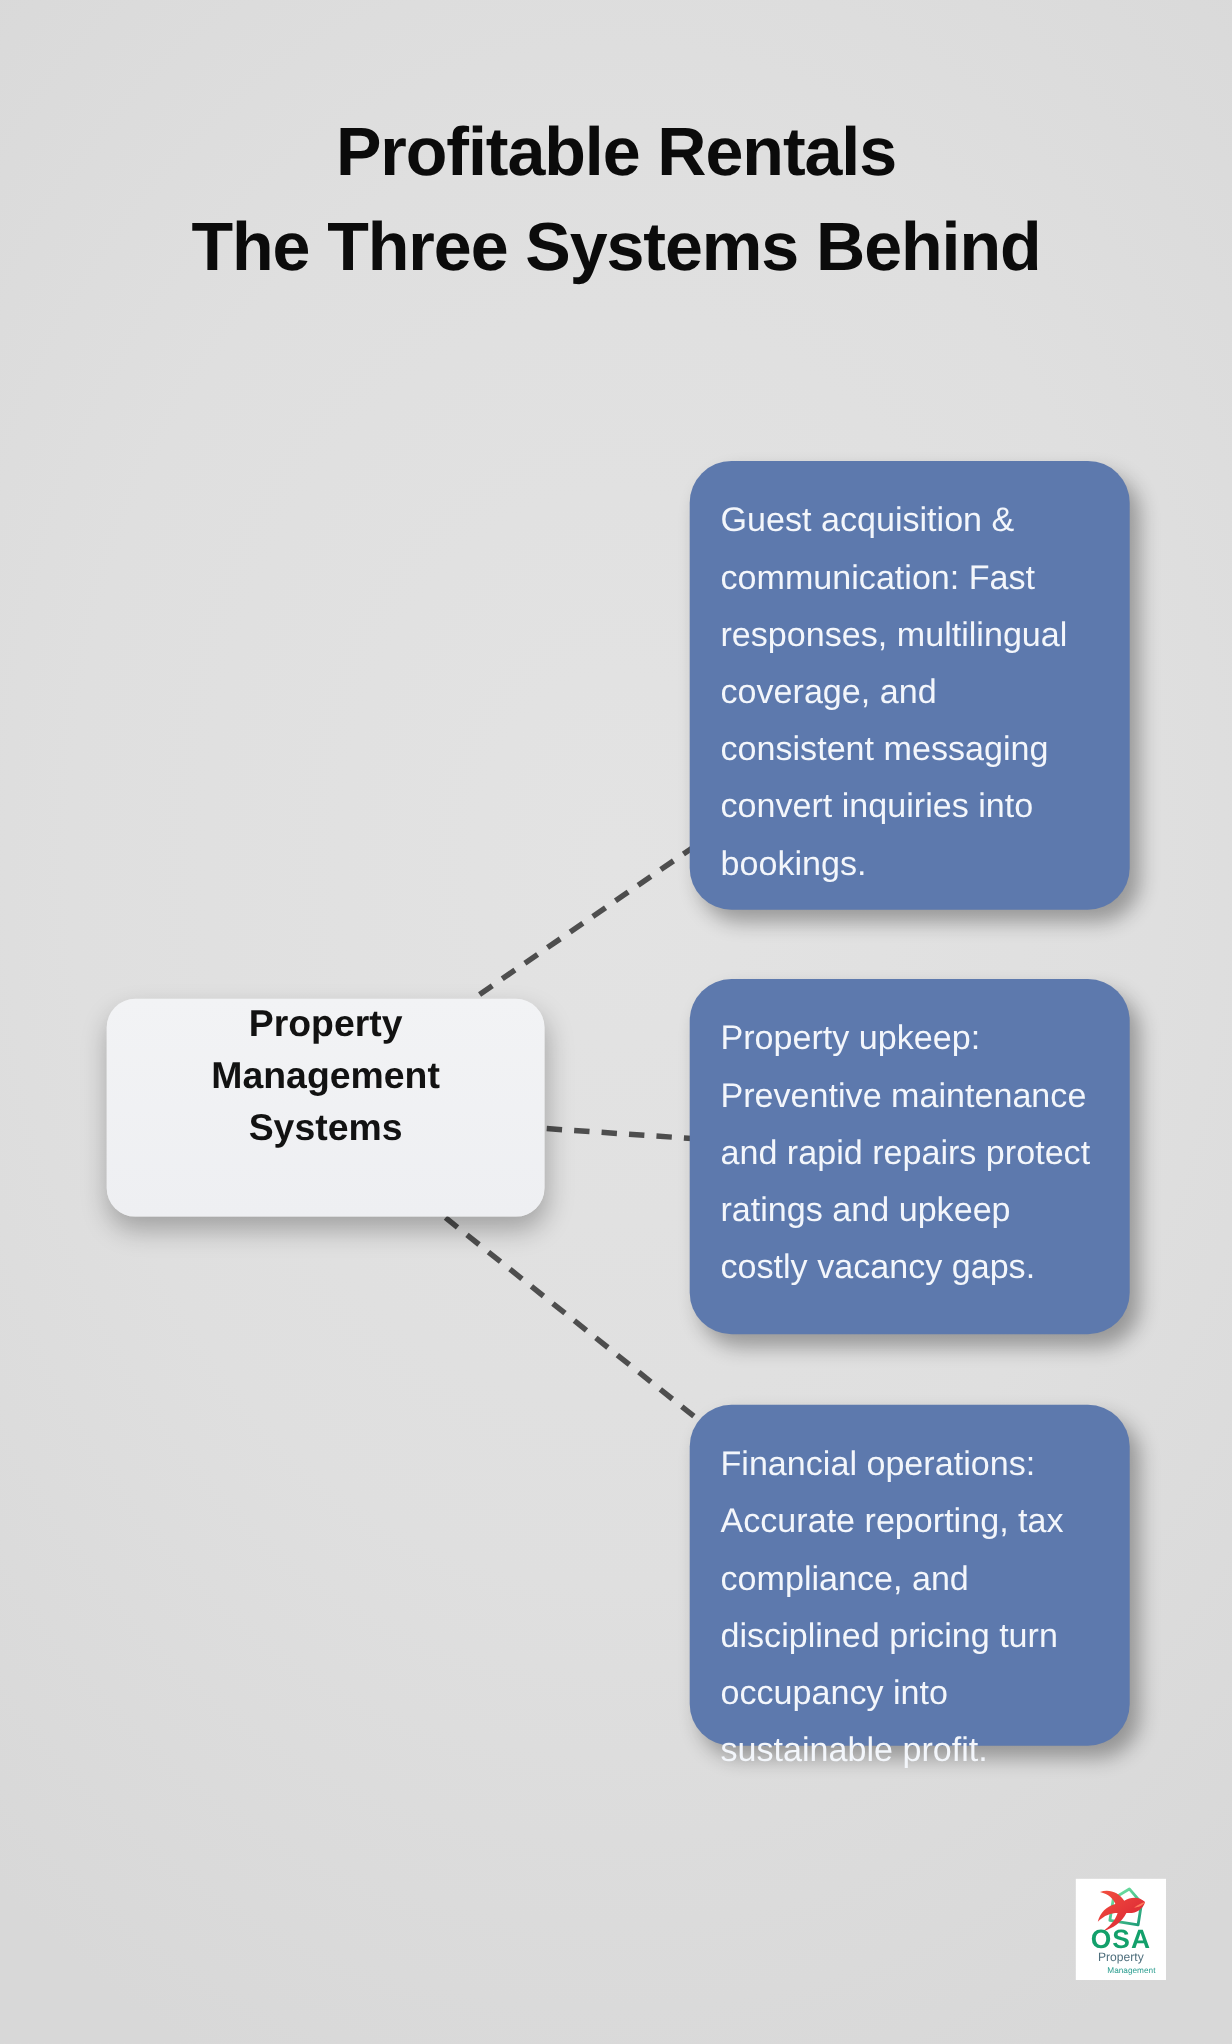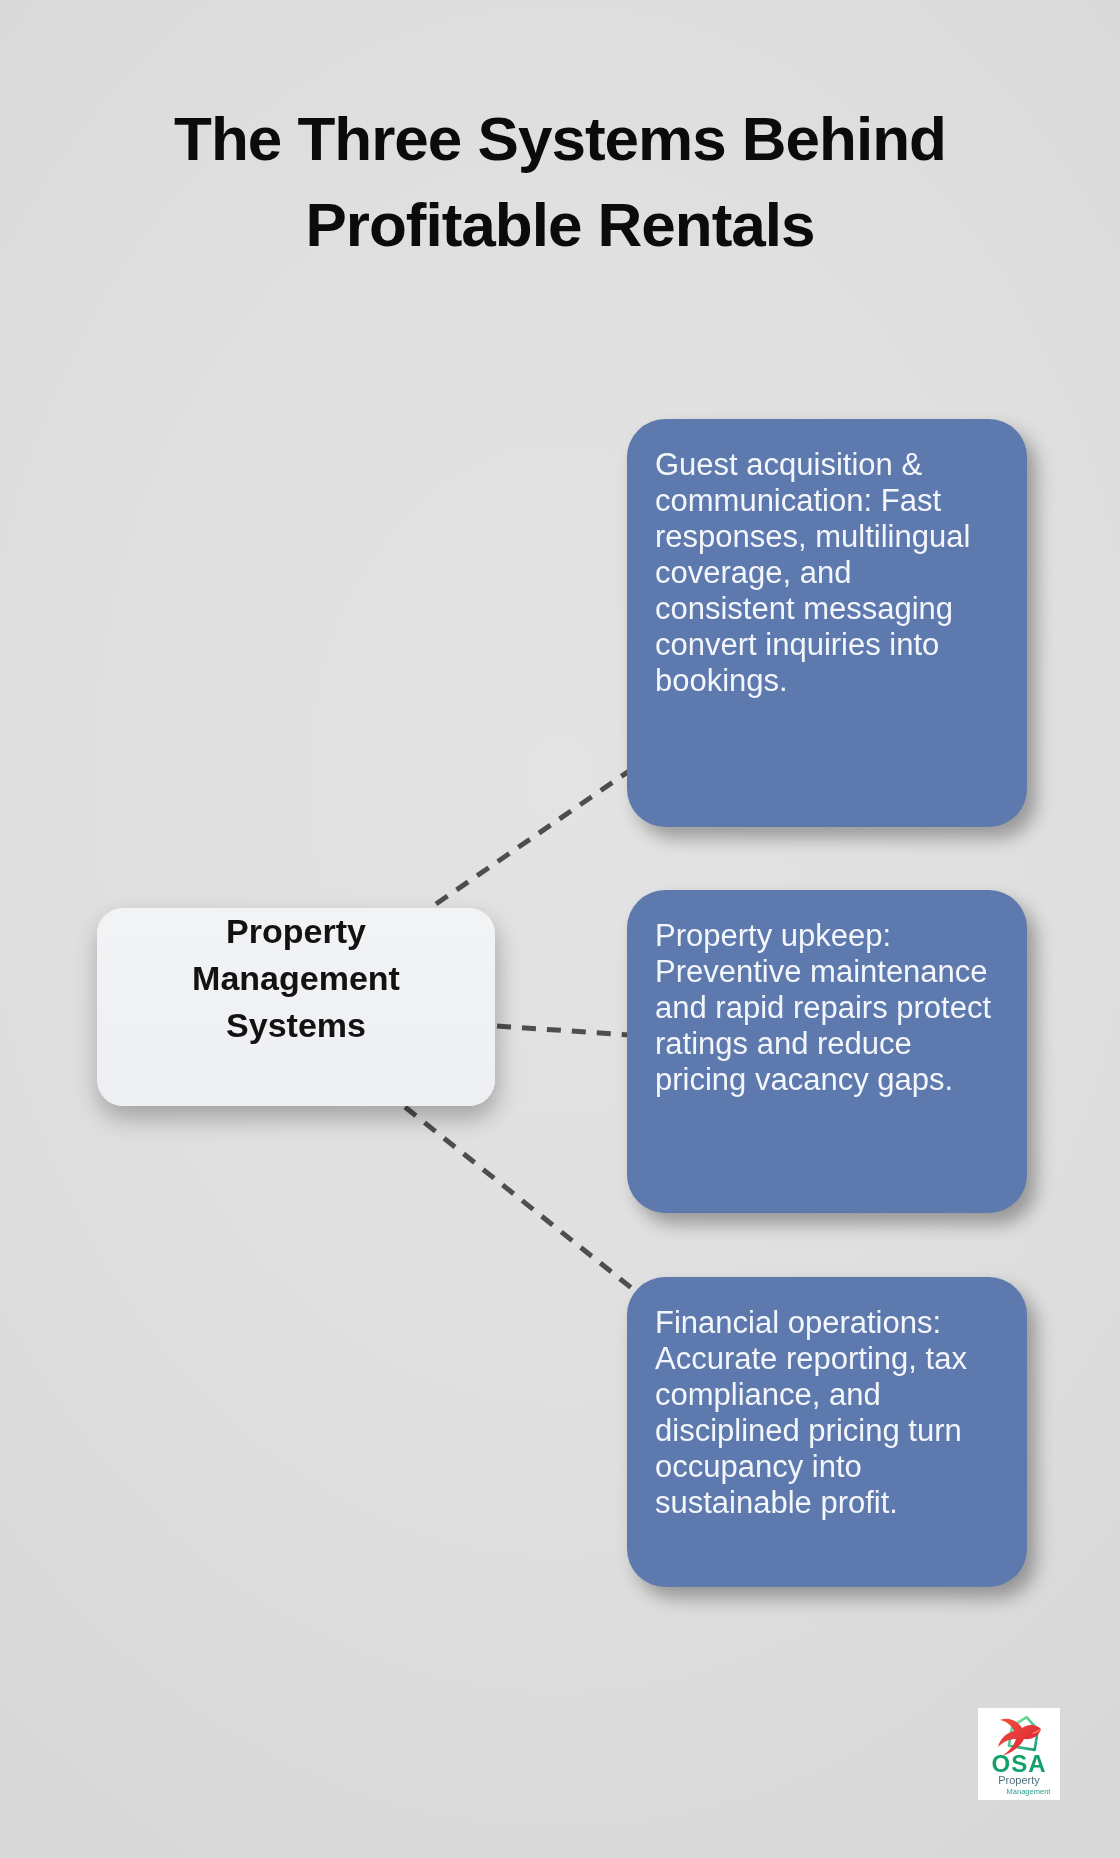--- a/index.html
+++ b/index.html
@@ -63,21 +63,21 @@
     position: absolute;
     left: 627px;
     width: 400px;
     background: #5d79ad;
     border-radius: 38px;
     box-shadow: 9px 11px 18px rgba(0,0,0,0.32);
     box-sizing: border-box;
     padding: 28px 28px;
     color: #f3f6fb;
     font-size: 31px;
-    line-height: 36px;
+    line-height: 52px;
     font-family: "Liberation Sans", sans-serif;
   }
   .branch-card.b1 { top: 419px; height: 408px; }
   .branch-card.b2 { top: 890px; height: 323px; }
   .branch-card.b3 { top: 1277px; height: 310px; }
   .logo {
     position: absolute;
     left: 978px;
     top: 1708px;
     width: 82px;
@@ -114,40 +114,40 @@
     color: #2a9d8f;
     padding-left: 19px;
   }
 </style>
 </head>
 <body>
 
 <div class="page">
 
   <div class="title">
+    <div>Profitable Rentals</div>
     <div>The Three Systems Behind</div>
-    <div>Profitable Rentals</div>
   </div>
 
   <svg class="connector-layer" width="1120" height="1858" viewBox="0 0 1120 1858" xmlns="http://www.w3.org/2000/svg">
     <line x1="436" y1="904" x2="632" y2="769" stroke="#4e4e4e" stroke-width="5" stroke-dasharray="14 11"></line>
     <line x1="497" y1="1026" x2="629" y2="1035" stroke="#4e4e4e" stroke-width="5" stroke-dasharray="14 11"></line>
     <line x1="405" y1="1107" x2="634" y2="1290" stroke="#4e4e4e" stroke-width="5" stroke-dasharray="14 11"></line>
   </svg>
 
   <div class="center-node">
     <div class="label">Property Management Systems</div>
   </div>
 
   <div class="branch-card b1">
     <span>Guest acquisition &amp; communication: Fast responses, multilingual coverage, and consistent messaging convert inquiries into bookings.</span>
   </div>
 
   <div class="branch-card b2">
-    <span>Property upkeep: Preventive maintenance and rapid repairs protect ratings and reduce pricing vacancy gaps.</span>
+    <span>Property upkeep: Preventive maintenance and rapid repairs protect ratings and upkeep costly vacancy gaps.</span>
   </div>
 
   <div class="branch-card b3">
     <span>Financial operations: Accurate reporting, tax compliance, and disciplined pricing turn occupancy into sustainable profit.</span>
   </div>
 
   <div class="logo">
     <div class="icon-wrap">
       <svg width="56" height="44" viewBox="0 0 56 44" xmlns="http://www.w3.org/2000/svg">
         <defs>

